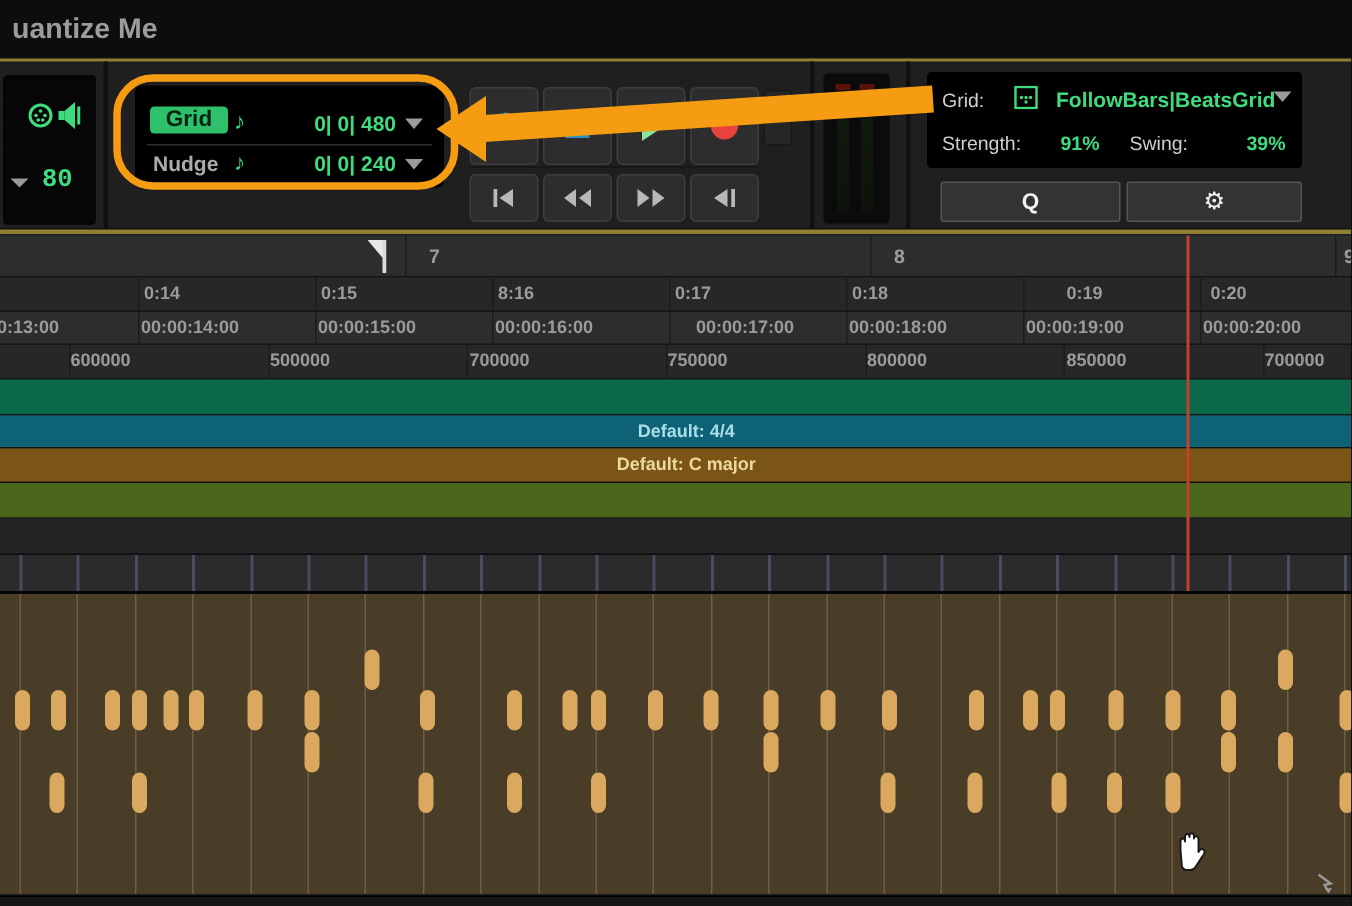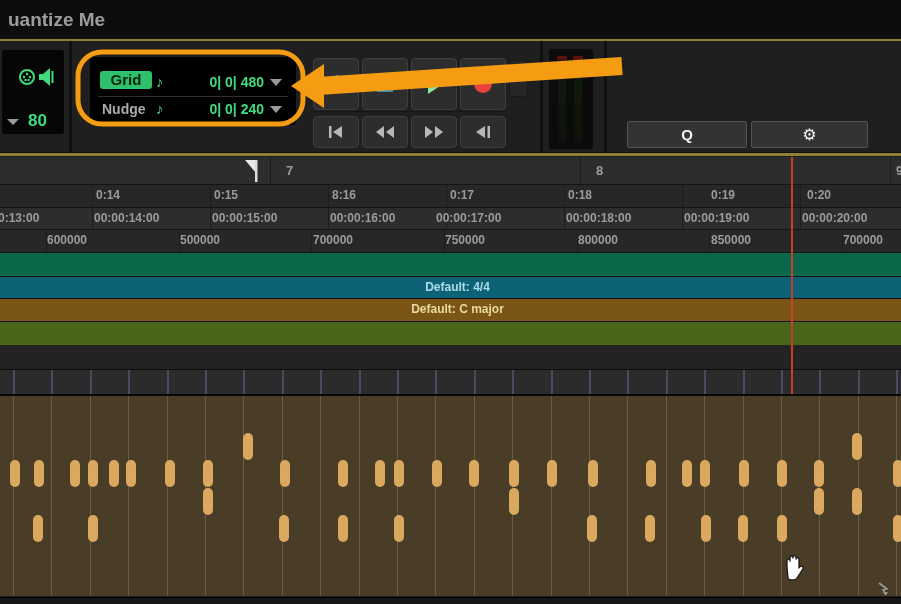--- a/index.html
+++ b/index.html
@@ -8,21 +8,21 @@
   .abs{position:absolute;}
   
   #titlebar{left:0;top:0;width:901px;height:38px;background:#0d0d0d;}
   #title{left:8px;top:0;height:38px;line-height:40px;color:#9c9c9c;font-size:19px;font-weight:bold;}
   .goldline{left:0;width:901px;height:3px;background:#8e7f33;border-top:1px solid #111;}
   
   #toolbar{left:0;top:41px;width:901px;height:111px;background:#1f1f1f;}
   .groove{top:41px;height:111px;width:3px;background:#101010;}
   .green{color:#3fdc7f;}
   
-  #leftpanel{left:2px;top:50px;width:62px;height:84px;background:#060606;border-radius:3px;overflow:hidden;}
+  #leftpanel{left:2px;top:50px;width:62px;height:100px;background:#060606;border-radius:3px;overflow:hidden;font-family:Liberation Mono, monospace;}
   .clipdigit{left:-7px;width:12px;color:#3fdc7f;font-size:13px;font-weight:bold;}
   
   #gnpanel{left:90px;top:57px;width:206px;height:68px;background:#000;border-radius:4px;}
   #gridchip{left:10px;top:14px;width:52px;height:18px;background:#2fc06c;border-radius:3px;
             color:#04230f;font-size:15px;font-weight:bold;text-align:center;line-height:18px;}
   .gnnote{font-size:15px;color:#3fdc7f;}
   .gnval{font-size:14px;font-weight:bold;color:#3fdc7f;text-align:right;width:90px;}
   .tri{width:0;height:0;border-left:6px solid transparent;border-right:6px solid transparent;border-top:7px solid #9a9a9a;}
   #gnsep{left:8px;top:39px;width:190px;height:1px;background:#2e2e2e;}
   .nudgetext{color:#ababab;font-size:14px;font-weight:bold;}
@@ -157,20 +157,36 @@
     </svg>
   </div>
 
   <div class="abs" id="meter">
     <div class="abs mclip" style="left:8px;"></div>
     <div class="abs mclip" style="left:24px;"></div>
     <div class="abs mchan" style="left:9px;"></div>
     <div class="abs mchan" style="left:25px;"></div>
   </div>
 
+  <div class="abs" id="qpanel">
+    <div class="abs qlabel" style="left:10px;top:11px;">Grid:</div>
+    <svg class="abs" style="left:58px;top:9px;" width="16" height="16" viewBox="0 0 16 16">
+      <rect x="1" y="1" width="14" height="14" fill="none" stroke="#3fdc7f" stroke-width="1.6"></rect>
+      <circle cx="5" cy="8" r="1.1" fill="#3fdc7f"></circle>
+        <circle cx="8" cy="8" r="1.1" fill="#3fdc7f"></circle>
+      <circle cx="11" cy="8" r="1.1" fill="#3fdc7f"></circle>
+        <circle cx="8" cy="11" r="1.1" fill="#3fdc7f"></circle>
+    </svg>
+    <div class="abs" id="gridmode" style="left:86px;top:10px;">FollowBars|BeatsGrid</div>
+    <div class="abs tri" style="left:231px;top:13px;"></div>
+    <div class="abs qlabel" style="left:10px;top:40px;">Strength:</div>
+    <div class="abs qval" style="left:89px;top:40px;">91%</div>
+    <div class="abs qlabel" style="left:135px;top:40px;">Swing:</div>
+    <div class="abs qval" style="left:213px;top:40px;">39%</div>
+  </div>
   <div class="abs toolbtn" style="left:627px;width:118px;">Q</div>
   <div class="abs toolbtn" style="left:751px;width:115px;">
     <span style="font-size:16px;">⚙</span>
   </div>
 
   <div class="abs goldline" style="top:152px;"></div>
 
   <div class="abs ruler" id="r-bars">
     <svg class="abs" style="left:244px;top:2px;" width="16" height="24" viewBox="0 0 16 24">
       <polygon points="1,1 12,1 12,14" fill="#e9e9e9"></polygon>
@@ -204,21 +220,21 @@
       <div class="rsep" style="left: 210px;"></div>
       <div class="rsep" style="left: 328px;"></div>
       <div class="rsep" style="left: 446px;"></div>
       <div class="rsep" style="left: 564px;"></div>
       <div class="rsep" style="left: 682px;"></div>
       <div class="rsep" style="left: 800px;"></div>
       <div class="rlabel" style="left: -26px;">00:00:13:00</div>
       <div class="rlabel" style="left: 94px;">00:00:14:00</div>
       <div class="rlabel" style="left: 212px;">00:00:15:00</div>
       <div class="rlabel" style="left: 330px;">00:00:16:00</div>
-      <div class="rlabel" style="left: 436px;">00:00:17:00</div>
+      <div class="rlabel" style="left: 464px;">00:00:17:00</div>
       <div class="rlabel" style="left: 566px;">00:00:18:00</div>
       <div class="rlabel" style="left: 684px;">00:00:19:00</div>
       <div class="rlabel" style="left: 802px;">00:00:20:00</div>
     </div>
   <div class="abs ruler" id="r-smp">
       <div class="rsep" style="left: 46px;"></div>
       <div class="rsep" style="left: 179px;"></div>
       <div class="rsep" style="left: 311px;"></div>
       <div class="rsep" style="left: 444px;"></div>
       <div class="rsep" style="left: 577px;"></div>

